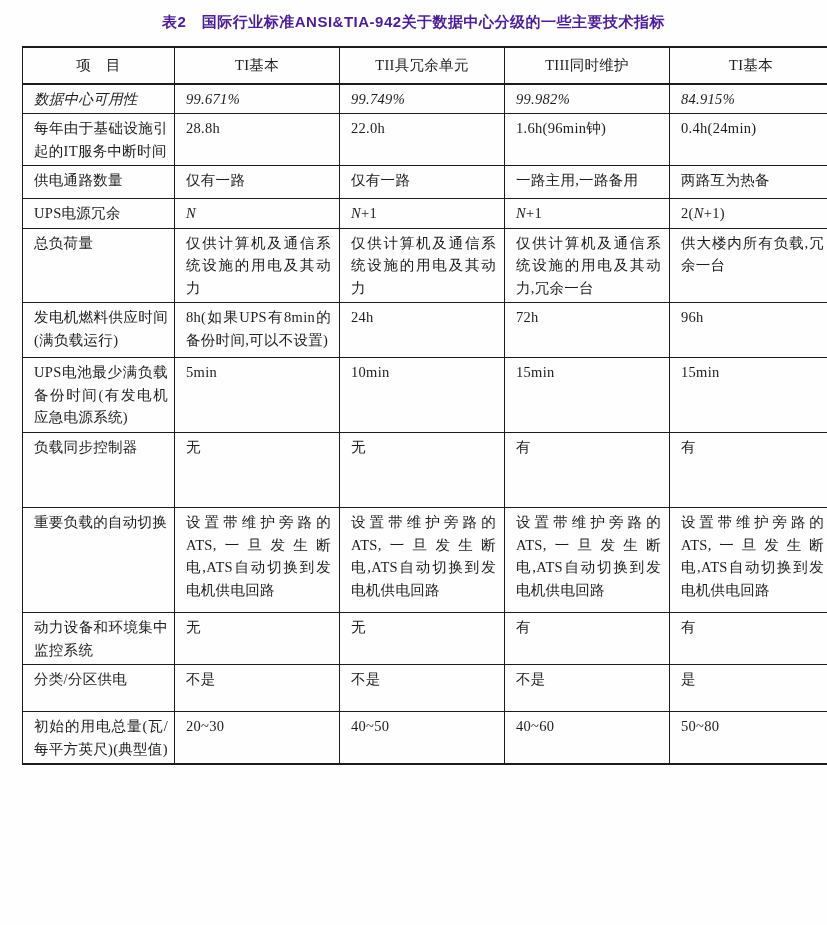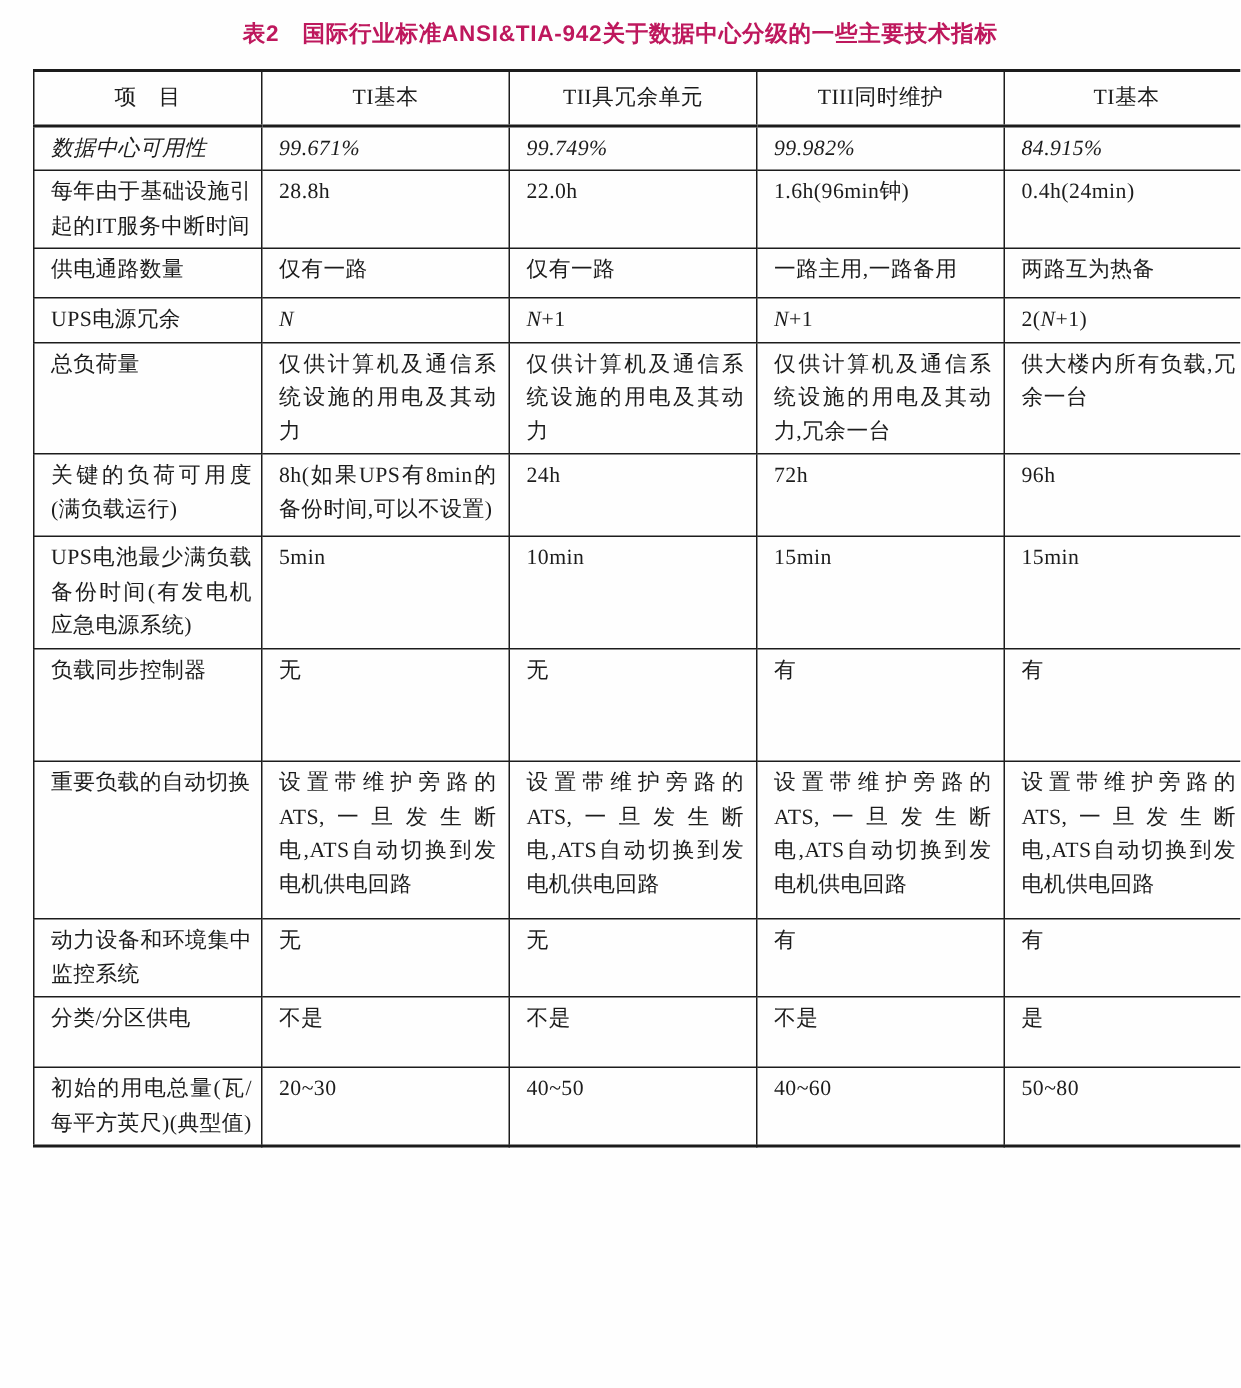--- a/index.html
+++ b/index.html
@@ -17,21 +17,21 @@
     overflow: hidden;
   }
   .caption {
     padding-top: 13px;
     height: 33px;
     text-align: center;
     font-family: "Liberation Sans", "DejaVu Sans", sans-serif;
     font-weight: 700;
     font-size: 15px;
     letter-spacing: 0.5px;
-    color: #be185d;
+    color: #4c1d95;
   }
   table.spec {
     margin-left: 22px;
     width: 810px;
     border-collapse: collapse;
     table-layout: fixed;
     border-top: 2px solid #1c1c1c;
     border-bottom: 2px solid #1c1c1c;
     border-left: 1px solid #1c1c1c;
     border-right: 1px solid #1c1c1c;
@@ -135,21 +135,21 @@
           <td>2(<span class="var">N</span>+1)</td>
         </tr>
         <tr>
           <th scope="row">总负荷量</th>
           <td>仅供计算机及通信系统设施的用电及其动力</td>
           <td>仅供计算机及通信系统设施的用电及其动力</td>
           <td>仅供计算机及通信系统设施的用电及其动力,冗余一台</td>
           <td>供大楼内所有负载,冗余一台</td>
         </tr>
         <tr>
-          <th scope="row">关键的负荷可用度(满负载运行)</th>
+          <th scope="row">发电机燃料供应时间(满负载运行)</th>
           <td>8h(如果UPS有8min的备份时间,可以不设置)</td>
           <td>24h</td>
           <td>72h</td>
           <td>96h</td>
         </tr>
         <tr>
           <th scope="row">UPS电池最少满负载备份时间(有发电机应急电源系统)</th>
           <td>5min</td>
           <td>10min</td>
           <td>15min</td>

